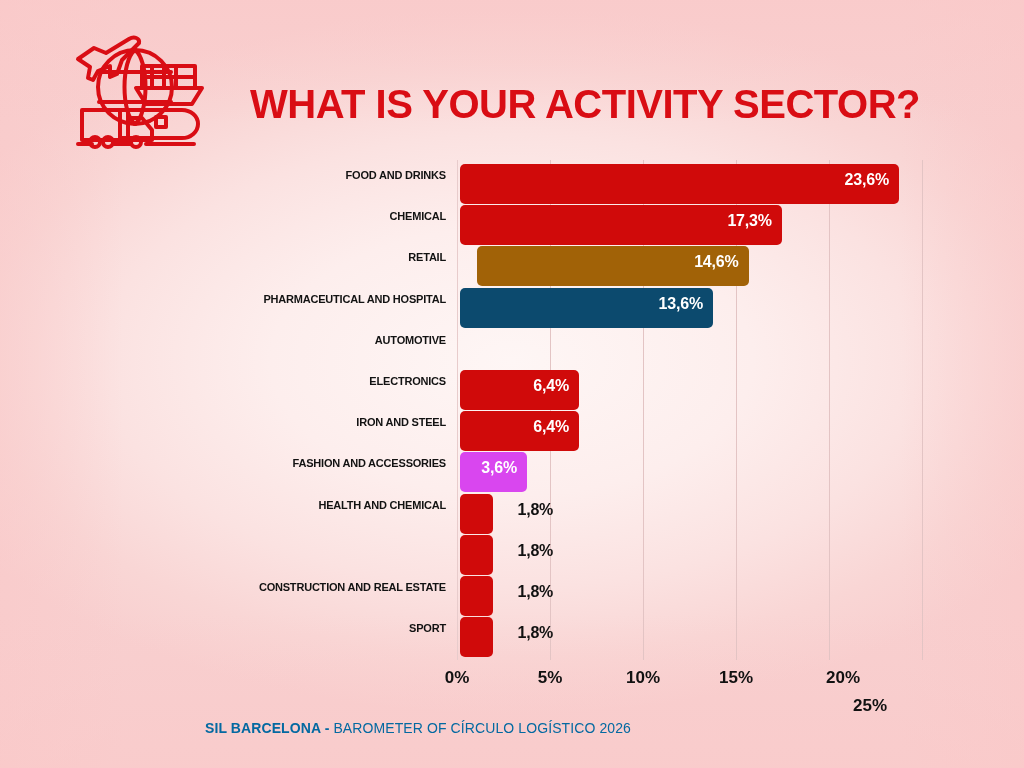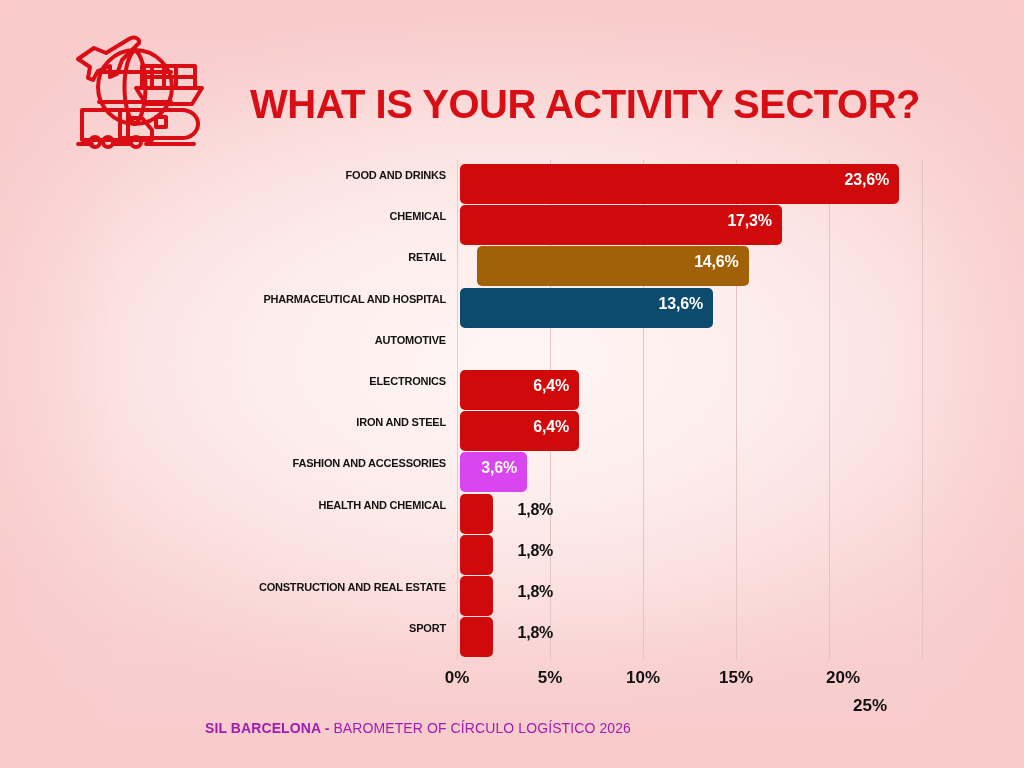--- a/index.html
+++ b/index.html
@@ -151,21 +151,21 @@
   }
 
   
   #footer {
     position: absolute;
     left: 0;
     top: 720px;
     width: 836px;
     text-align: center;
     font-size: 14px;
-    color: #a21caf;
+    color: #0369a1;
     letter-spacing: 0.1px;
     white-space: nowrap;
   }
   #footer .brand {
     font-weight: bold;
   }
 </style>
 </head>
 <body>
 

